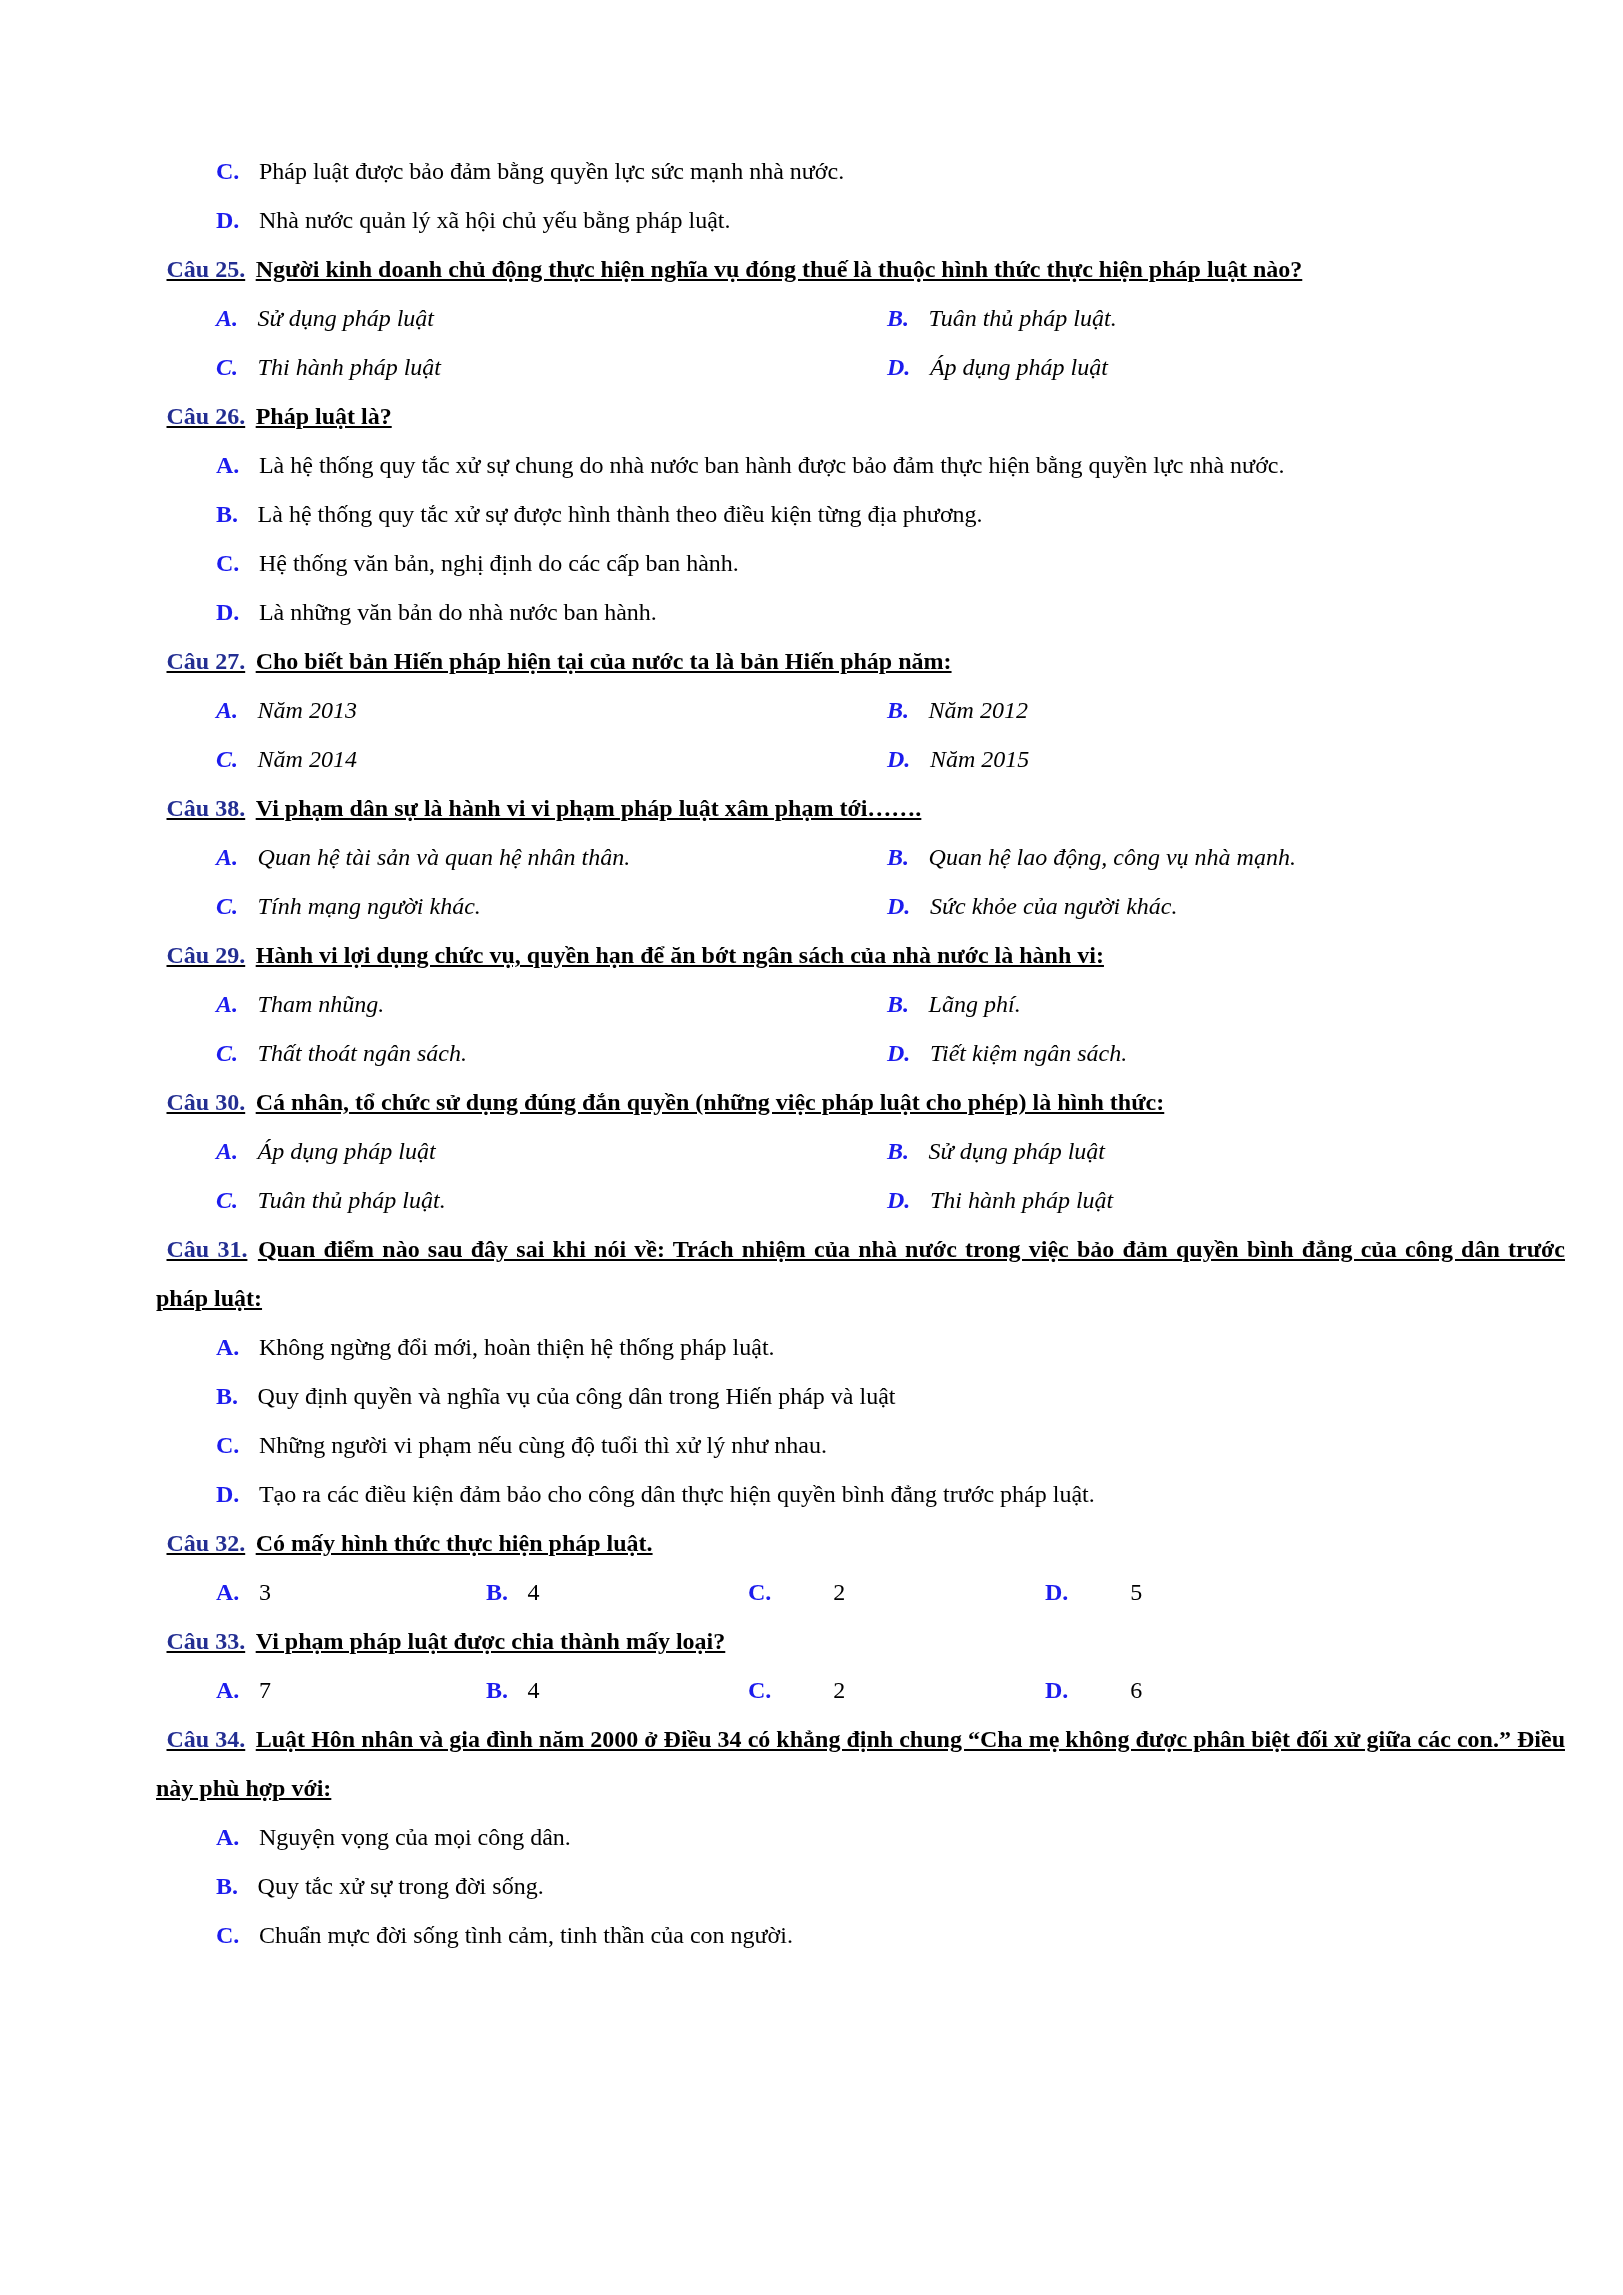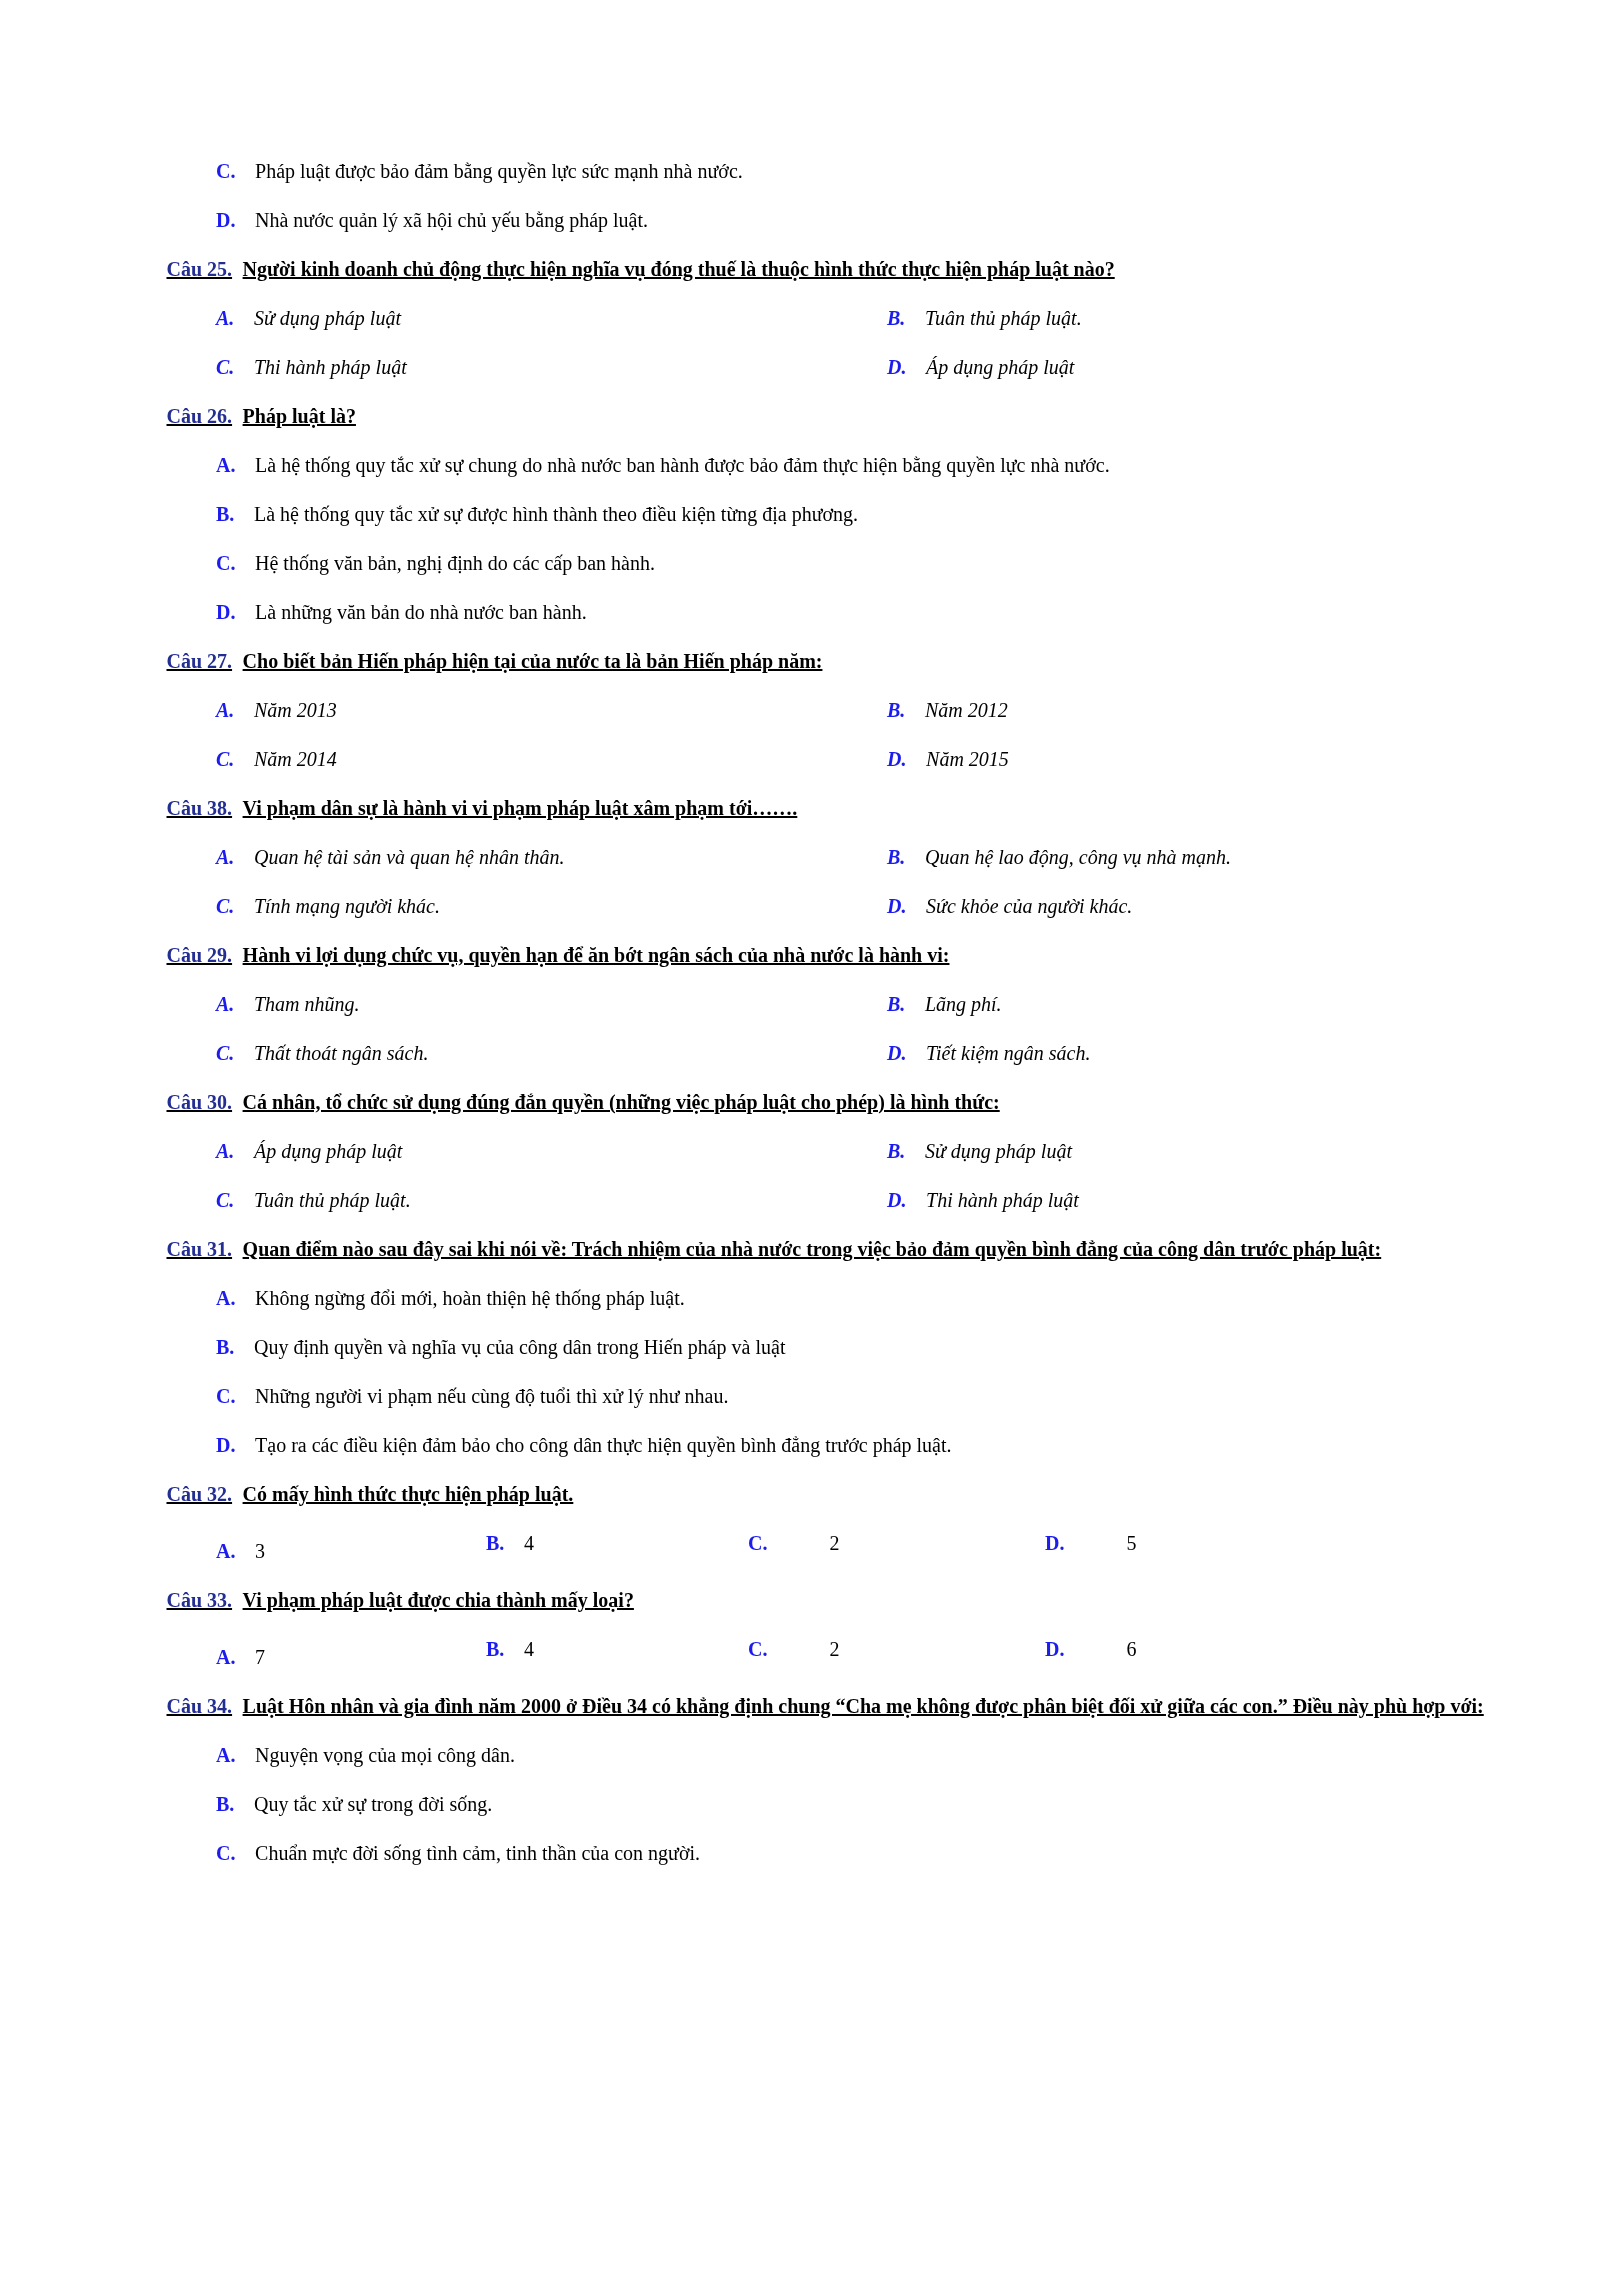--- a/index.html
+++ b/index.html
@@ -1,39 +1,39 @@
 <!DOCTYPE html>
 <html style="font-size:10.5px"><head>
 <meta charset="utf-8">
 <style>
   html,body{margin:0;padding:0;background:#ffffff;}
   .page{
     position:relative;
     width:1624px;height:2295px;
     background:#ffffff;
     font-family:"Liberation Serif", "DejaVu Serif", serif;
-    font-size:20px;line-height:49px;color:#000000;
+    font-size:24px;line-height:49px;color:#000000;
     overflow:hidden;
   }
   .content{position:absolute;left:156px;top:147px;width:1409px;}
   p{margin:0;padding:0;}
   
   .q{font-weight:bold;text-align:justify;text-indent:10.5px;color:#000000;text-decoration:underline;}
   .qlabel{color:#232e92;margin-right:10.5px;}
   
   .opt{text-indent:60px;text-align:justify;}
   .letter{color:#1c1cee;font-weight:bold;margin-right:19.6px;}
   .letter-wide{color:#1c1cee;font-weight:bold;margin-right:62px;}
   
   .row2{display:flex;font-style:italic;}
   .row2 .c1{width:731px;padding-left:60px;box-sizing:border-box;}
   .row2 .c2{flex:1;}
   
   .row4{display:flex;}
-  .row4 .c1{width:330px;padding-left:60px;box-sizing:border-box;margin-top:8px;}
+  .row4 .c1{width:330px;padding-left:60px;box-sizing:border-box;}
   .row4 .c2{width:262px;}
   .row4 .c3{width:297px;}
   .row4 .c4{flex:1;}
 </style>
 </head>
 <body>
 
 <div class="page">
   <div class="content">
 

